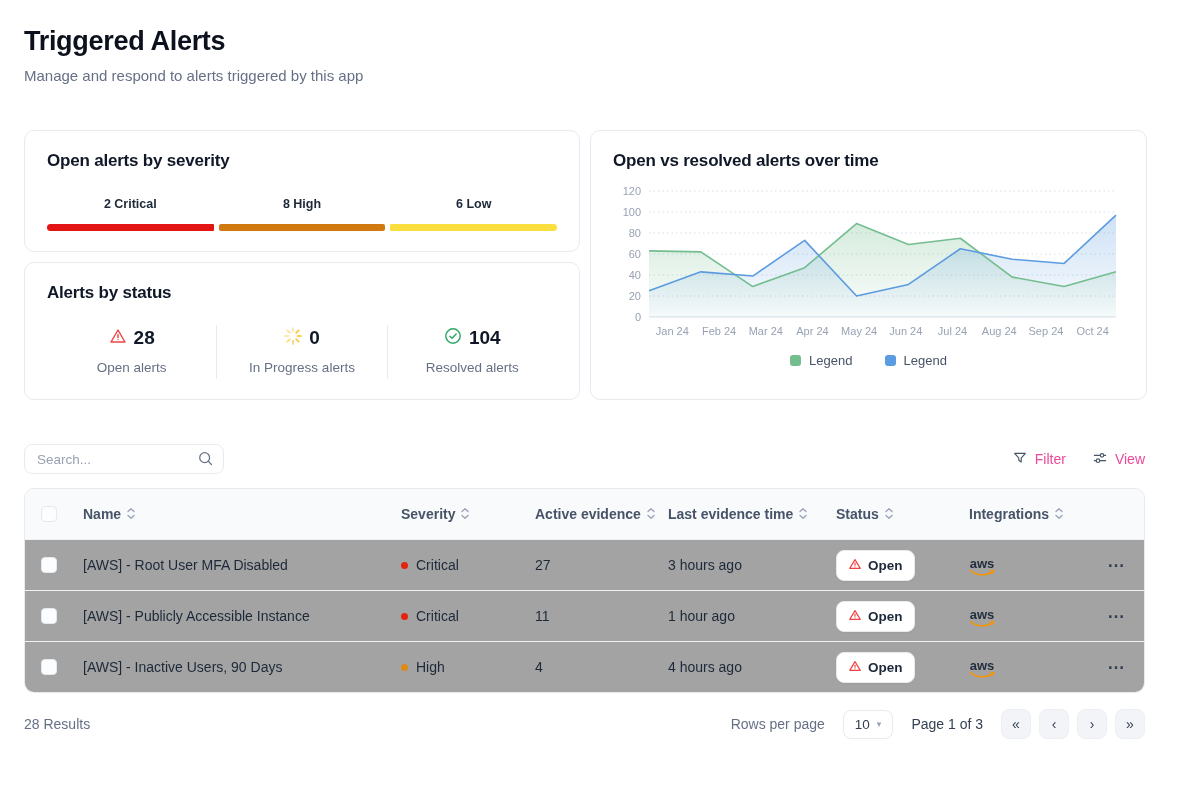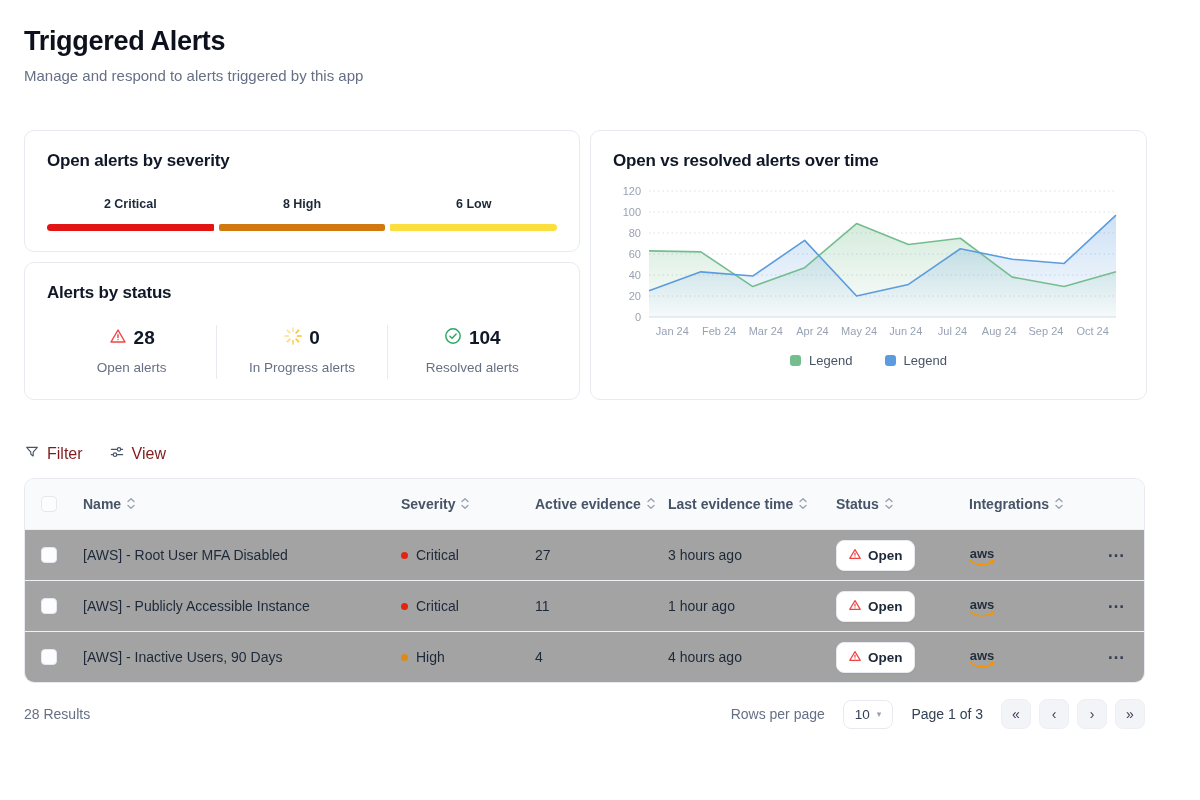--- a/index.html
+++ b/index.html
@@ -39,21 +39,21 @@
   .legend-item { display:flex; align-items:center; gap:8px; font-size:13px; color:#475467; }
   .legend-swatch { width:11px; height:11px; border-radius:3px; }
 
   
   .toolbar { display:flex; align-items:center; justify-content:space-between; margin-top:44px; }
   .search-wrap { position:relative; width:200px; }
   .search-input { width:100%; height:30px; border:1px solid #e7ebf0; border-radius:8px; padding:0 32px 0 12px; font-size:13.5px; color:#344054; outline:none; font-family:"Liberation Sans", sans-serif; }
   .search-input::placeholder { color:#98a2b3; }
   .search-icon { position:absolute; right:10px; top:6px; }
   .toolbar-right { display:flex; align-items:center; gap:26px; }
-  .tool-btn { display:flex; align-items:center; gap:7px; background:none; border:none; font-size:16px; color:#7f1d1d; cursor:pointer; font-family:"Liberation Sans", sans-serif; }
+  .tool-btn { display:flex; align-items:center; gap:7px; background:none; border:none; font-size:14px; color:#ec4899; cursor:pointer; font-family:"Liberation Sans", sans-serif; }
 
   
   .table { margin-top:14px; border:1px solid #e7ebf0; border-radius:10px; overflow:hidden; }
   .tr { display:grid; grid-template-columns:58px 318px 134px 133px 168px 133px 1fr 56px; align-items:center; }
   .thead { background:#f8fafc; height:50px; }
   .th { display:flex; align-items:center; gap:6px; font-size:14px; font-weight:600; color:#475467; }
   .row { height:51px; border-top:1px solid #eef1f5; background:#a3a3a3; }
   .cell { font-size:14px; color:#1d2939; }
   .cell-name { font-size:14px; color:#1d2939; }
   .checkbox { width:16px; height:16px; border:1px solid #e4e9ef; border-radius:4px; background:#fcfdfe; margin-left:16px; cursor:pointer; }
@@ -205,20 +205,29 @@
         </div>
         <div class="legend-item">
           <span class="legend-swatch" style="background-color: rgb(91, 155, 223);"></span>
           <span>Legend</span>
         </div>
       </div>
     </div>
   </div>
 
   <div class="toolbar">
+    <div class="search-wrap">
+      <input class="search-input" type="text" placeholder="Search..." style="">
+      <span class="search-icon">
+        <svg width="17" height="17" viewBox="0 0 20 20" fill="none">
+            <circle cx="9" cy="9" r="5.8" stroke="#667085" stroke-width="1.5"></circle>
+            <line x1="13.4" y1="13.4" x2="17" y2="17" stroke="#667085" stroke-width="1.5" stroke-linecap="round"></line>
+          </svg>
+      </span>
+    </div>
     <div class="toolbar-right">
       <button class="tool-btn">
         <span>
           <svg width="16" height="16" viewBox="0 0 24 24" fill="none">
               <path d="M4 5h16l-6.2 7.2V18l-3.6-2.6v-3.2Z" stroke="#475467" stroke-width="1.7" stroke-linejoin="round"></path>
             </svg>
         </span>
         <span>Filter</span>
       </button>
       <button class="tool-btn">

